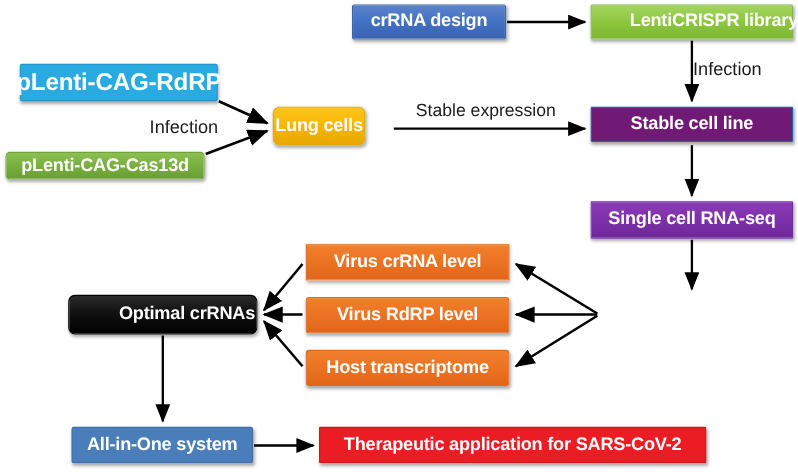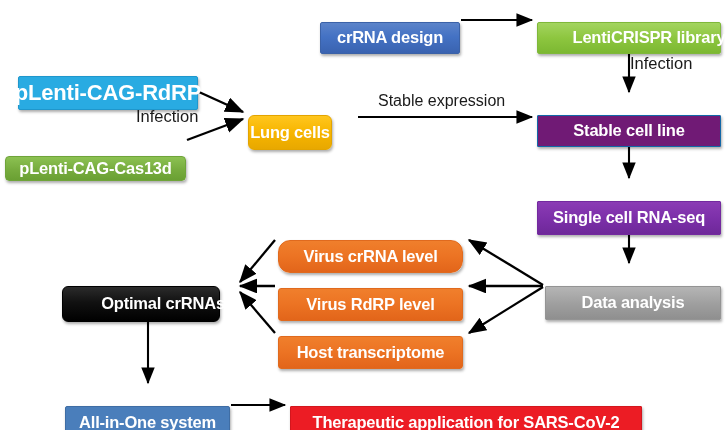--- a/index.html
+++ b/index.html
@@ -33,21 +33,20 @@
     align-items: center;
     justify-content: center;
     text-align: right;
     color: #ffffff;
     font-weight: 600;
     letter-spacing: -0.2px;
     line-height: 1.05;
     white-space: nowrap;
     box-shadow: 1px 2px 3px rgba(0,0,0,0.33);
     z-index: 3;
-    margin-top: 18px;
   }
   .lbl {
     position: absolute;
     color: #1a1a1a;
     font-weight: 400;
     white-space: nowrap;
     line-height: 1.12;
     z-index: 4;
     background: transparent;
   }
@@ -106,40 +105,40 @@
   .n-data-analysis {
     left: 545px; top: 268px; width: 176px; height: 34px;
     font-size: 16.5px;
     border-radius: 1px;
     background: linear-gradient(180deg, #b5b5b5 0%, #9e9e9e 55%, #8f8f8f 100%);
     border: 1px solid #949494;
   }
   .n-virus-crrna {
     left: 278px; top: 222px; width: 185px; height: 33px;
     font-size: 16.5px;
-    border-radius: 12px;
+    border-radius: 0;
     background: linear-gradient(180deg, #f07f2c 0%, #ec7323 50%, #e2651a 100%);
     border: 1px solid #e06a1e;
   }
   .n-virus-rdrp {
     left: 278px; top: 270px; width: 185px; height: 33px;
     font-size: 16.5px;
     border-radius: 3px;
     background: linear-gradient(180deg, #f07f2c 0%, #ec7323 50%, #e2651a 100%);
     border: 1px solid #e06a1e;
   }
   .n-host-transcriptome {
     left: 278px; top: 318px; width: 185px; height: 33px;
     font-size: 16.5px;
     border-radius: 3px;
     background: linear-gradient(180deg, #f07f2c 0%, #ec7323 50%, #e2651a 100%);
     border: 1px solid #e06a1e;
   }
   .n-optimal-crrnas {
-    left: 62px; top: 268px; width: 158px; height: 36px;
+    left: 62px; top: 268px; width: 172px; height: 36px;
     font-size: 16.5px;
     border-radius: 6px;
     background: linear-gradient(180deg, #2b2b2b 0%, #111111 45%, #000000 100%);
     border: 1px solid #000000;
     padding-left: 44px;
   }
   .n-all-in-one {
     left: 65px; top: 388px; width: 165px; height: 33px;
     font-size: 16.5px;
     border-radius: 2px;
@@ -220,23 +219,20 @@
   </div>
 
   <div class="node n-stable-cell-line">
     <span>Stable cell line</span>
   </div>
 
   <div class="node n-scrnaseq">
     <span>Single cell RNA-seq</span>
   </div>
 
-  <div class="node n-data-analysis">
-    <span>Data analysis</span>
-  </div>
 
   <div class="node n-virus-crrna">
     <span>Virus crRNA level</span>
   </div>
 
   <div class="node n-virus-rdrp">
     <span>Virus RdRP level</span>
   </div>
 
   <div class="node n-host-transcriptome">

